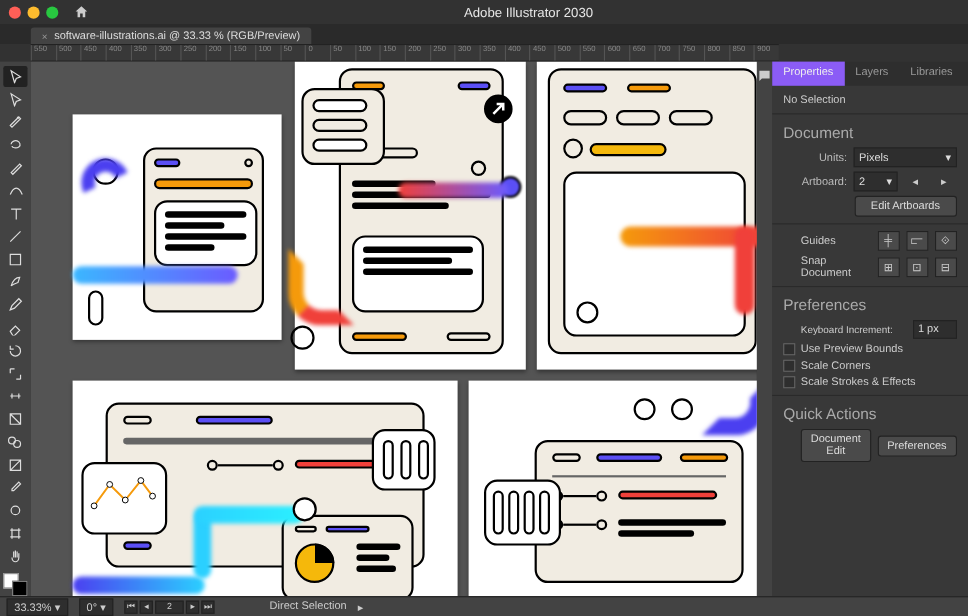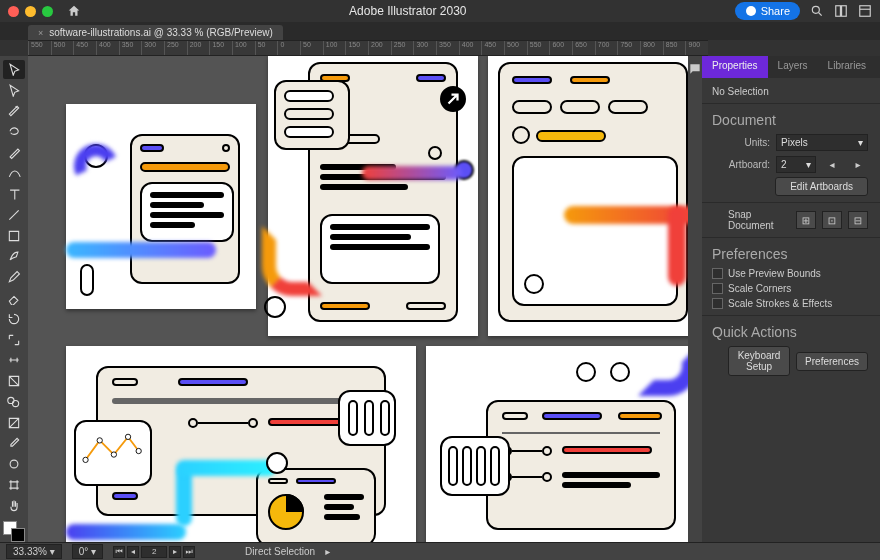--- a/index.html
+++ b/index.html
@@ -53,21 +53,21 @@
 .pill { border: 2px solid #000; border-radius: 999px; }
 .circ { border: 2px solid #000; border-radius: 50%; }
 .bar { height: 6px; border-radius: 3px; }
 
 
 .rightcol { width: 192px; background: #383838; display: flex; }
 .rightcol .strip { width: 22px; background: #434343; display: flex; flex-direction: column; align-items: center; padding-top: 6px; }
 .rightpanel { flex: 1; background: #383838; display: flex; flex-direction: column; }
 .panel-tabs { display: flex; height: 22px; background: #2e2e2e; }
 .panel-tabs span { padding: 4px 10px; font-size: 10px; color: #999; }
-.panel-tabs span.active { background: #6d28d9; color: #eee; }
+.panel-tabs span.active { background: #8b5cf6; color: #eee; }
 .panel-body { padding: 8px 10px; font-size: 10px; color: #ccc; }
 .sect-title { color: #aaa; margin: 8px 0 6px; font-size: 14px; }
 .row { display: flex; align-items: center; margin: 4px 16px; gap: 6px; }
 .row label { color: #bbb; font-size: 10px; min-width: 42px; text-align: right; }
 .sel { flex: 1; background: #2e2e2e; border: 1px solid #222; padding: 2px 4px; font-size: 10px; color: #ddd; display: flex; justify-content: space-between; align-items: center; }
 .btn { background: #4a4a4a; border: 1px solid #222; padding: 3px 8px; font-size: 10px; color: #ddd; text-align: center; border-radius: 3px; }
 .iconbtn { width: 20px; height: 18px; background: #4a4a4a; border: 1px solid #222; display: flex; align-items: center; justify-content: center; }
 .txtfield { background: #2e2e2e; border: 1px solid #222; padding: 2px 4px; font-size: 10px; color: #ddd; width: 40px; }
 .chk { display: flex; align-items: center; gap: 5px; font-size: 10px; color: #ccc; margin: 4px 0; }
 .chk .box { width: 11px; height: 11px; border: 1px solid #666; background: #2e2e2e; }
@@ -88,40 +88,20 @@
 <div class="osbar">
   <div class="traffic">
     <span class="r"></span>
     <span class="y"></span>
     <span class="g"></span>
   </div>
   <svg class="home" viewBox="0 0 24 24" fill="#ccc">
       <path d="M12 3l9 8h-3v9h-4v-6h-4v6H6v-9H3z"></path>
     </svg>
   <div class="title">Adobe Illustrator 2030</div>
-  <div class="right">
-    <div class="share-btn">
-      <svg width="12" height="12" viewBox="0 0 24 24" fill="#fff">
-          <circle cx="12" cy="12" r="10"></circle>
-        </svg>
-      <span>Share</span>
-    </div>
-    <svg class="sq-icon" viewBox="0 0 24 24" fill="none" stroke="#ccc" stroke-width="2">
-        <circle cx="10" cy="10" r="6"></circle>
-        <line x1="15" y1="15" x2="20" y2="20"></line>
-      </svg>
-    <svg class="sq-icon" viewBox="0 0 24 24" fill="none" stroke="#ccc" stroke-width="2">
-        <rect x="3" y="3" width="8" height="18"></rect>
-        <rect x="13" y="3" width="8" height="18"></rect>
-      </svg>
-    <svg class="sq-icon" viewBox="0 0 24 24" fill="none" stroke="#ccc" stroke-width="2">
-        <rect x="3" y="3" width="18" height="18"></rect>
-        <line x1="3" y1="9" x2="21" y2="9"></line>
-      </svg>
-  </div>
 </div>
 
 <div class="tabbar">
   <div class="doctab">
     <span style="font-size:9px;color:#999">×</span>
     <span>software-illustrations.ai @ 33.33 % (RGB/Preview)</span>
   </div>
 </div>
 
 <div class="ruler">
@@ -454,43 +434,53 @@
               <span>▾</span>
             </div>
           <span class="iconbtn" style="border:none;background:none">◂</span>
           <span class="iconbtn" style="border:none;background:none">▸</span>
         </div>
         <div class="row" style="justify-content:flex-end">
           <div class="btn" style="flex:0 0 auto;padding:3px 14px">Edit Artboards</div>
         </div>
         <div class="hr"></div>
         <div class="row">
+          <span style="flex:1">Guides</span>
+          <span class="iconbtn">╪</span>
+          <span class="iconbtn">⫍</span>
+          <span class="iconbtn">⟐</span>
+        </div>
+        <div class="row">
           <span style="flex:1">Snap Document</span>
           <span class="iconbtn">⊞</span>
           <span class="iconbtn">⊡</span>
           <span class="iconbtn">⊟</span>
         </div>
         <div class="hr"></div>
         <div class="sect-title">Preferences</div>
+        <div class="row">
+          <span style="flex:1;font-size:9px">Keyboard Increment:</span>
+          <input class="txtfield" value="1 px" style="">
+        </div>
         <div class="chk">
             <span class="box"></span>
             <span>Use Preview Bounds</span>
           </div>
         <div class="chk">
             <span class="box"></span>
             <span>Scale Corners</span>
           </div>
         <div class="chk">
             <span class="box"></span>
             <span>Scale Strokes &amp; Effects</span>
           </div>
         <div class="hr"></div>
         <div class="sect-title">Quick Actions</div>
         <div class="row" style="gap:6px">
-          <div class="btn" style="flex:1">Keyboard Setup</div>
+          <div class="btn" style="flex:1">Document Edit</div>
           <div class="btn" style="flex:1">Preferences</div>
         </div>
       </div>
     </div>
   </div>
 </div>
 
 <div class="status">
   <div class="sel2"><span>33.33%</span> ▾</div>
   <div class="sel2"><span>0°</span> ▾</div>

